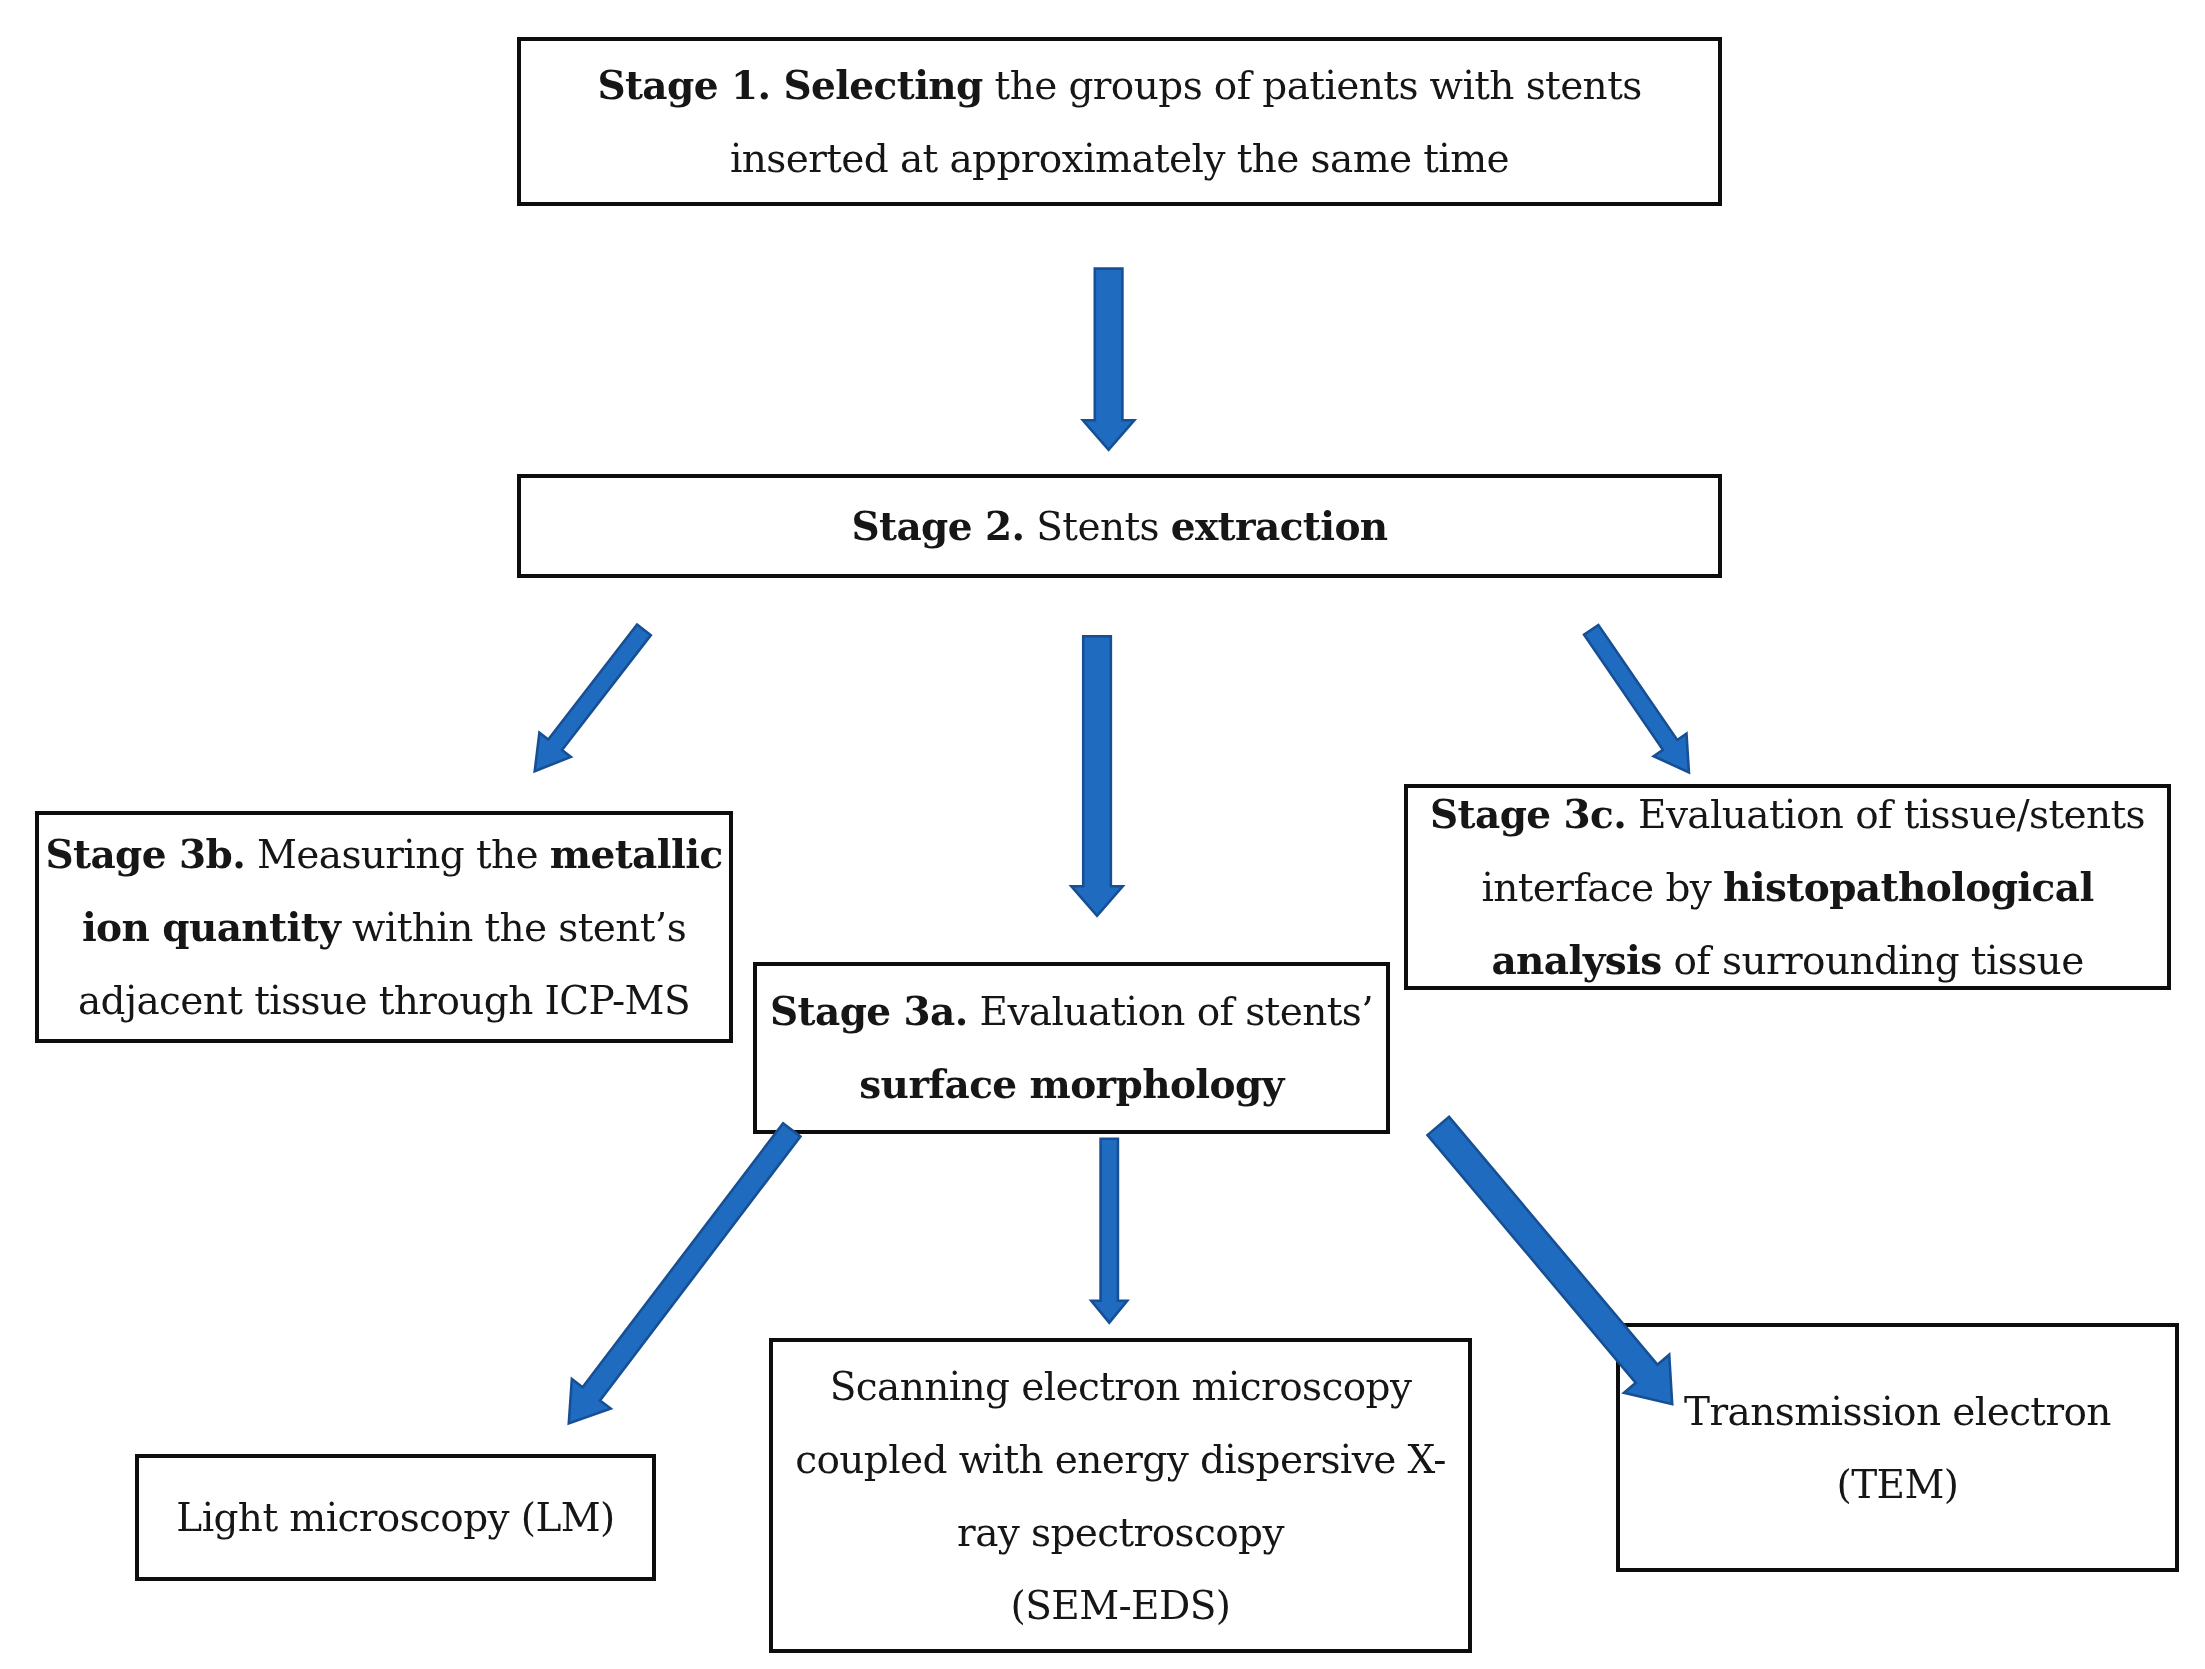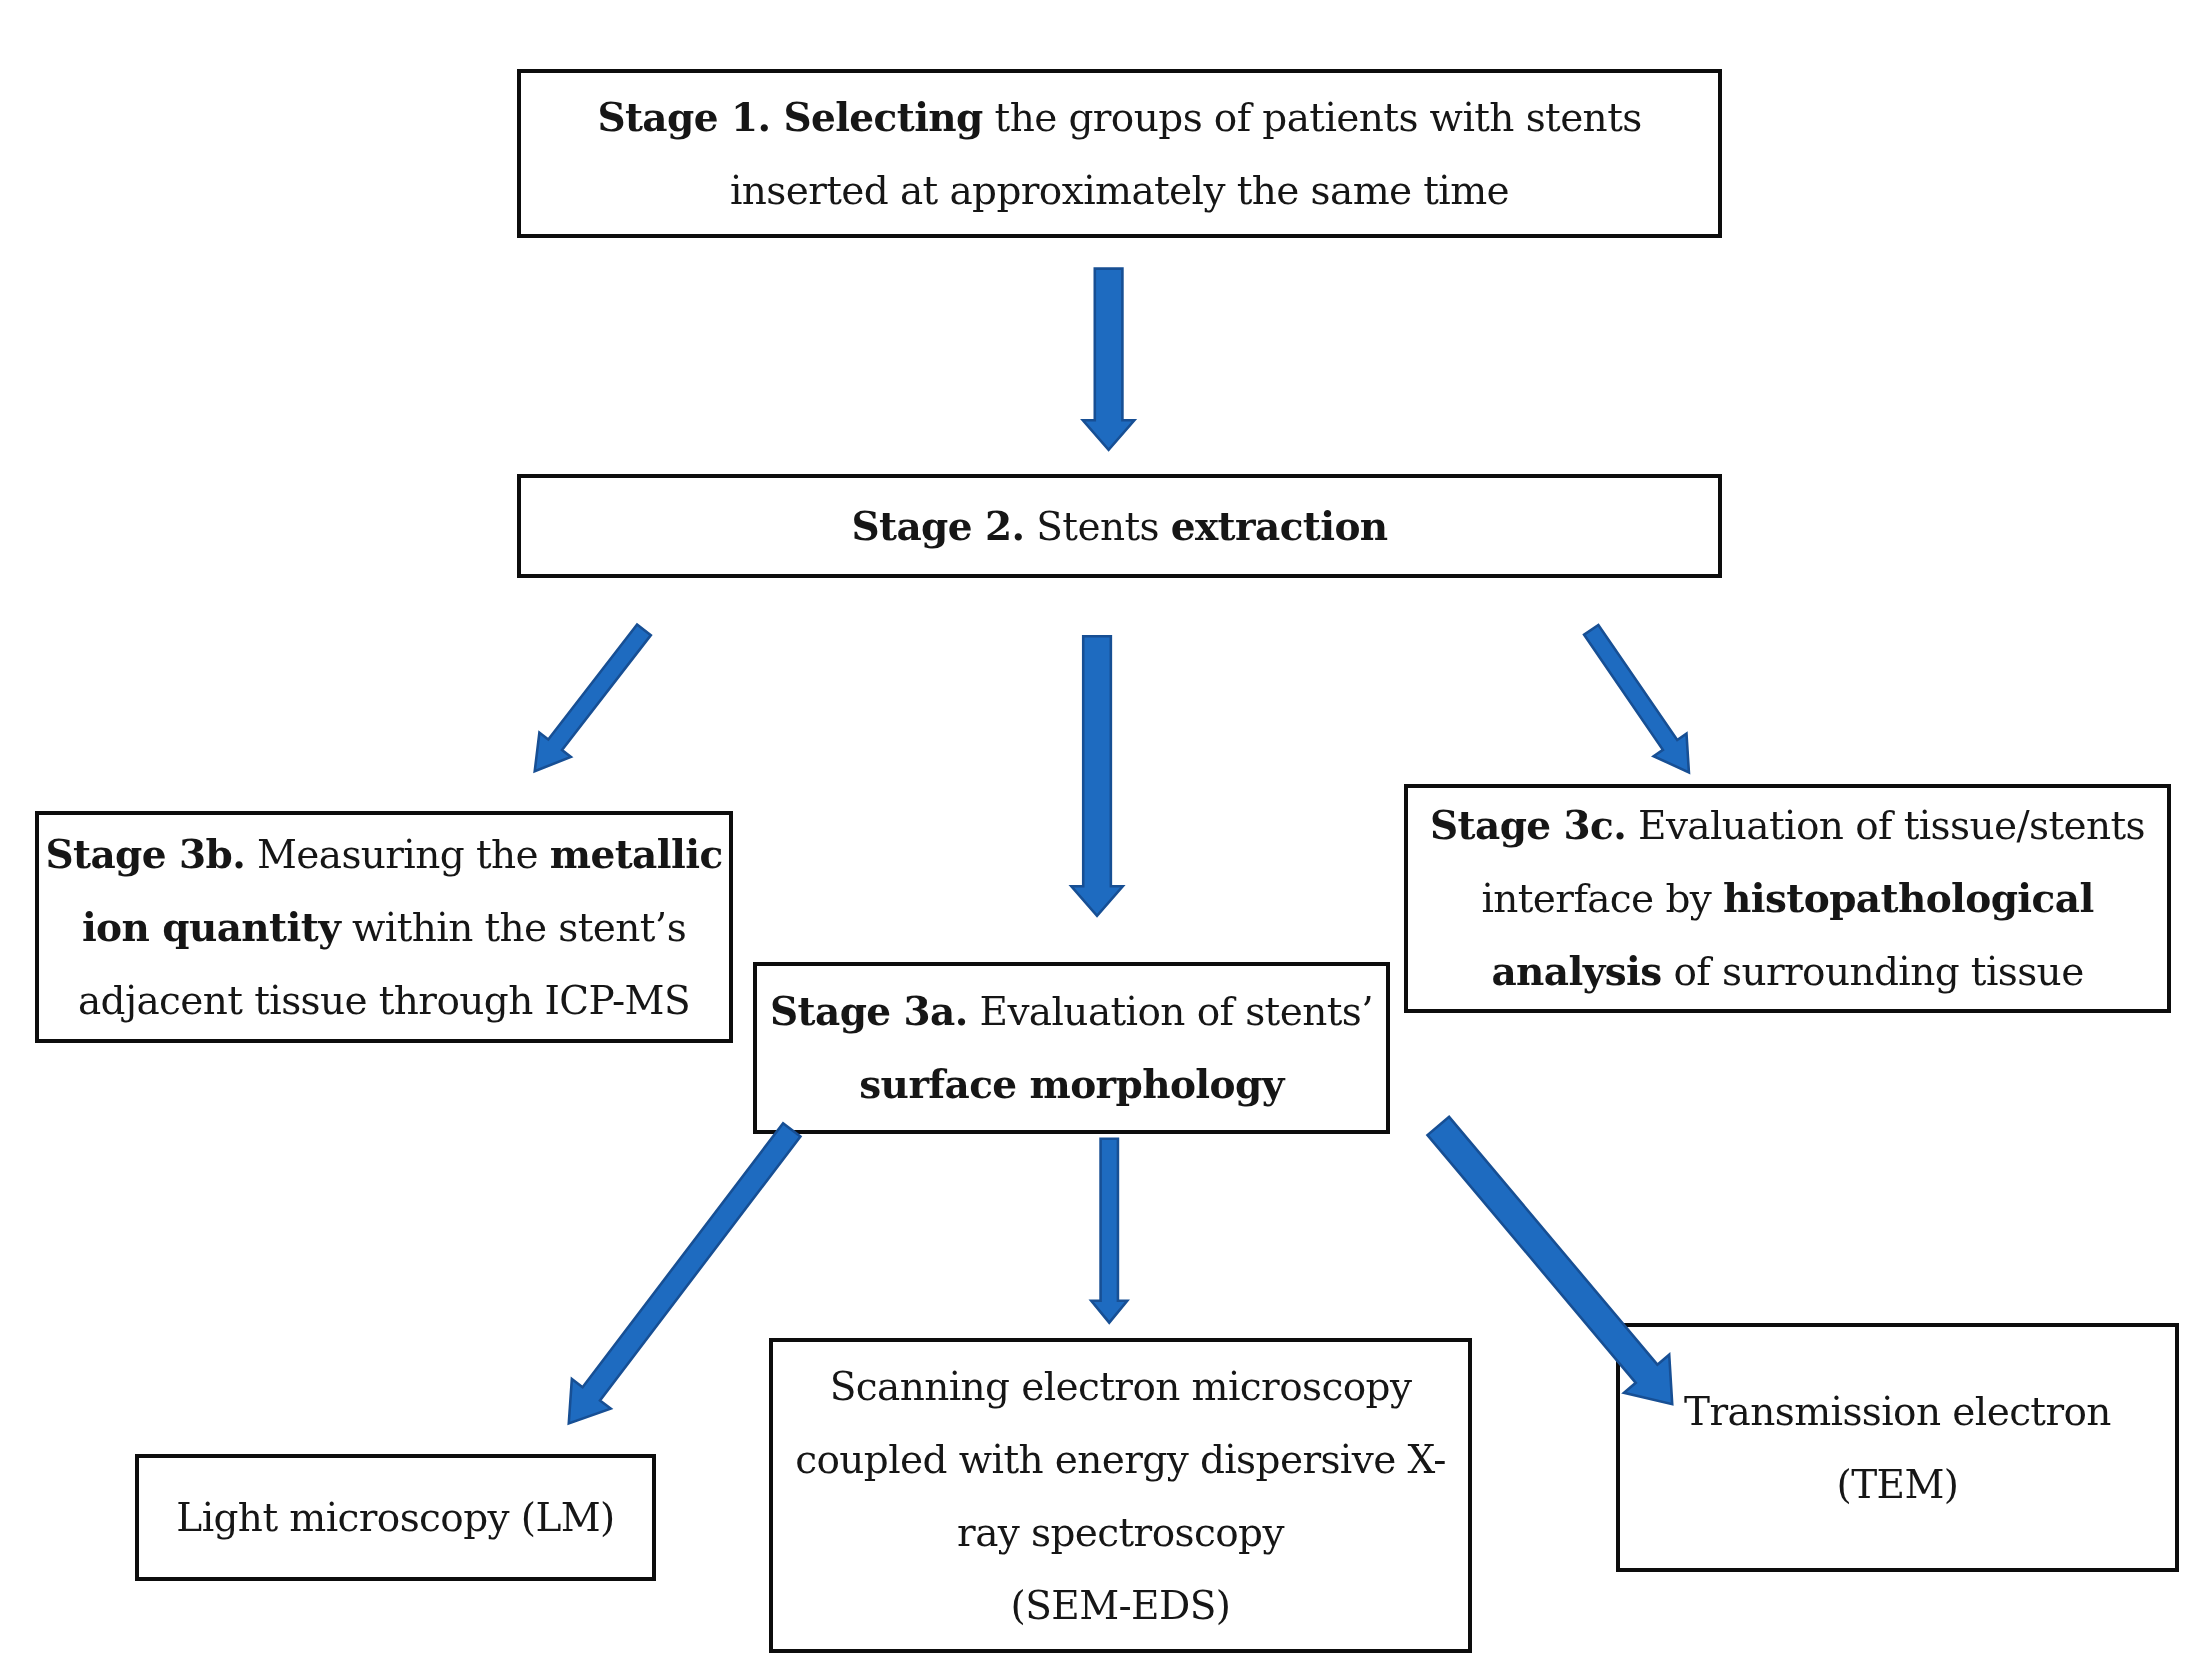--- a/index.html
+++ b/index.html
@@ -27,25 +27,25 @@
     box-sizing: border-box;
     z-index: 1;
   }
   .box .line {
     line-height: 73px;
     white-space: nowrap;
   }
   .box .line span.b { font-weight: 700; }
 
   
-  #box-stage1   { left: 517px;  top: 37px;   width: 1205px; height: 169px; margin-top: 32px; }
+  #box-stage1   { left: 517px;  top: 37px;   width: 1205px; height: 169px; }
   #box-stage2   { left: 517px;  top: 474px;  width: 1205px; height: 104px; }
   #box-stage3b  { left: 35px;   top: 811px; width: 698px; height: 232px; }
   #box-stage3a  { left: 753px; top: 962px; width: 637px;  height: 172px; }
-  #box-stage3c  { left: 1404px; top: 784px; width: 767px; height: 229px; }
+  #box-stage3c  { left: 1404px; top: 784px; width: 767px; height: 206px; }
   #box-lm       { left: 135px;  top: 1454px; width: 521px;  height: 127px; }
   #box-sem      { left: 769px; top: 1338px; width: 703px; height: 315px; }
   #box-tem      { left: 1616px; top: 1323px; width: 563px;  height: 249px; }
 
   svg.arrows {
     position: absolute;
     left: 0; top: 0;
     width: 2205px;
     height: 1669px;
     z-index: 5;

